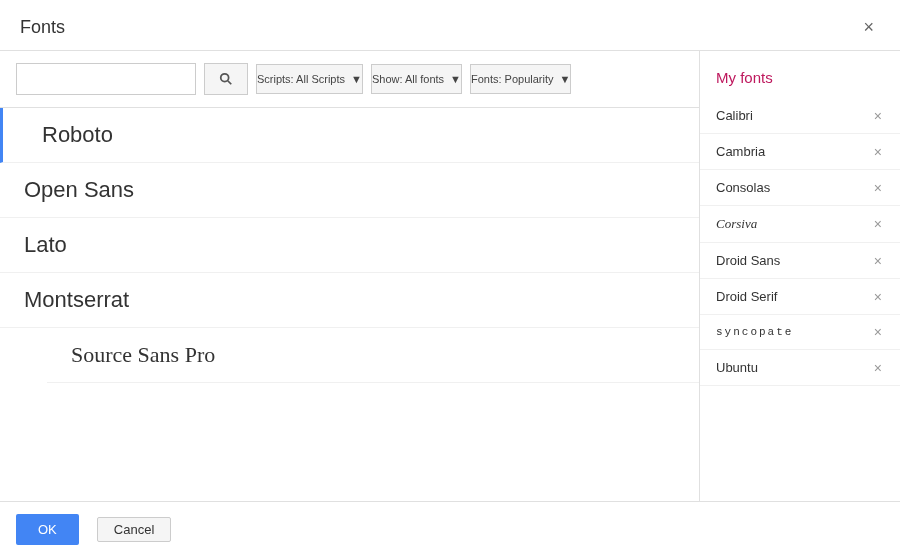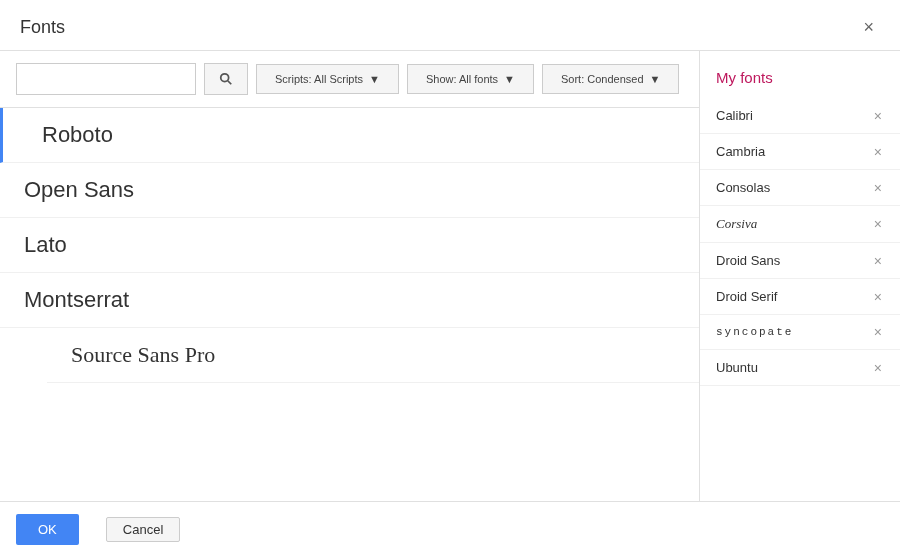--- a/index.html
+++ b/index.html
@@ -89,21 +89,21 @@
       align-items: center;
       justify-content: center;
     }
     .search-icon-svg {
       width: 14px;
       height: 14px;
     }
     .filter-select {
       border: 1px solid #ccc;
       background: #f5f5f5;
-      padding: 5px 18px;
+      padding: 5px 0;
       font-size: 12px;
       cursor: pointer;
       height: 30px;
       display: flex;
       align-items: center;
       gap: 6px;
       user-select: none;
     }
     .filter-select span {
       font-size: 11px;
@@ -170,21 +170,21 @@
       color: #999;
       font-size: 14px;
       padding: 0 2px;
       line-height: 1;
     }
     .dialog-footer {
       display: flex;
       align-items: center;
       padding: 12px 16px;
       border-top: 1px solid #e0e0e0;
-      gap: 27px;
+      gap: 18px;
       flex-shrink: 0;
     }
     .btn-ok {
       background: #4285f4;
       color: #fff;
       border: none;
       padding: 8px 22px;
       font-size: 13px;
       cursor: pointer;
       border-radius: 2px;
@@ -233,21 +233,21 @@
 
           <div class="filter-select">
             <span>Scripts: All Scripts</span>
             <span class="caret">▼</span>
           </div>
           <div class="filter-select">
             <span>Show: All fonts</span>
             <span class="caret">▼</span>
           </div>
           <div class="filter-select">
-            <span>Sort: Condensed</span>
+            <span>Fonts: Popularity</span>
             <span class="caret">▼</span>
           </div>
         </div>
 
         <div class="font-list">
           <div class="font-item selected font-roboto">Roboto</div>
           <div class="font-item font-opensans">Open Sans</div>
           <div class="font-item font-lato">Lato</div>
           <div class="font-item font-montserrat">Montserrat</div>
           <div class="font-item font-sourcesanspro">Source Sans Pro</div>

